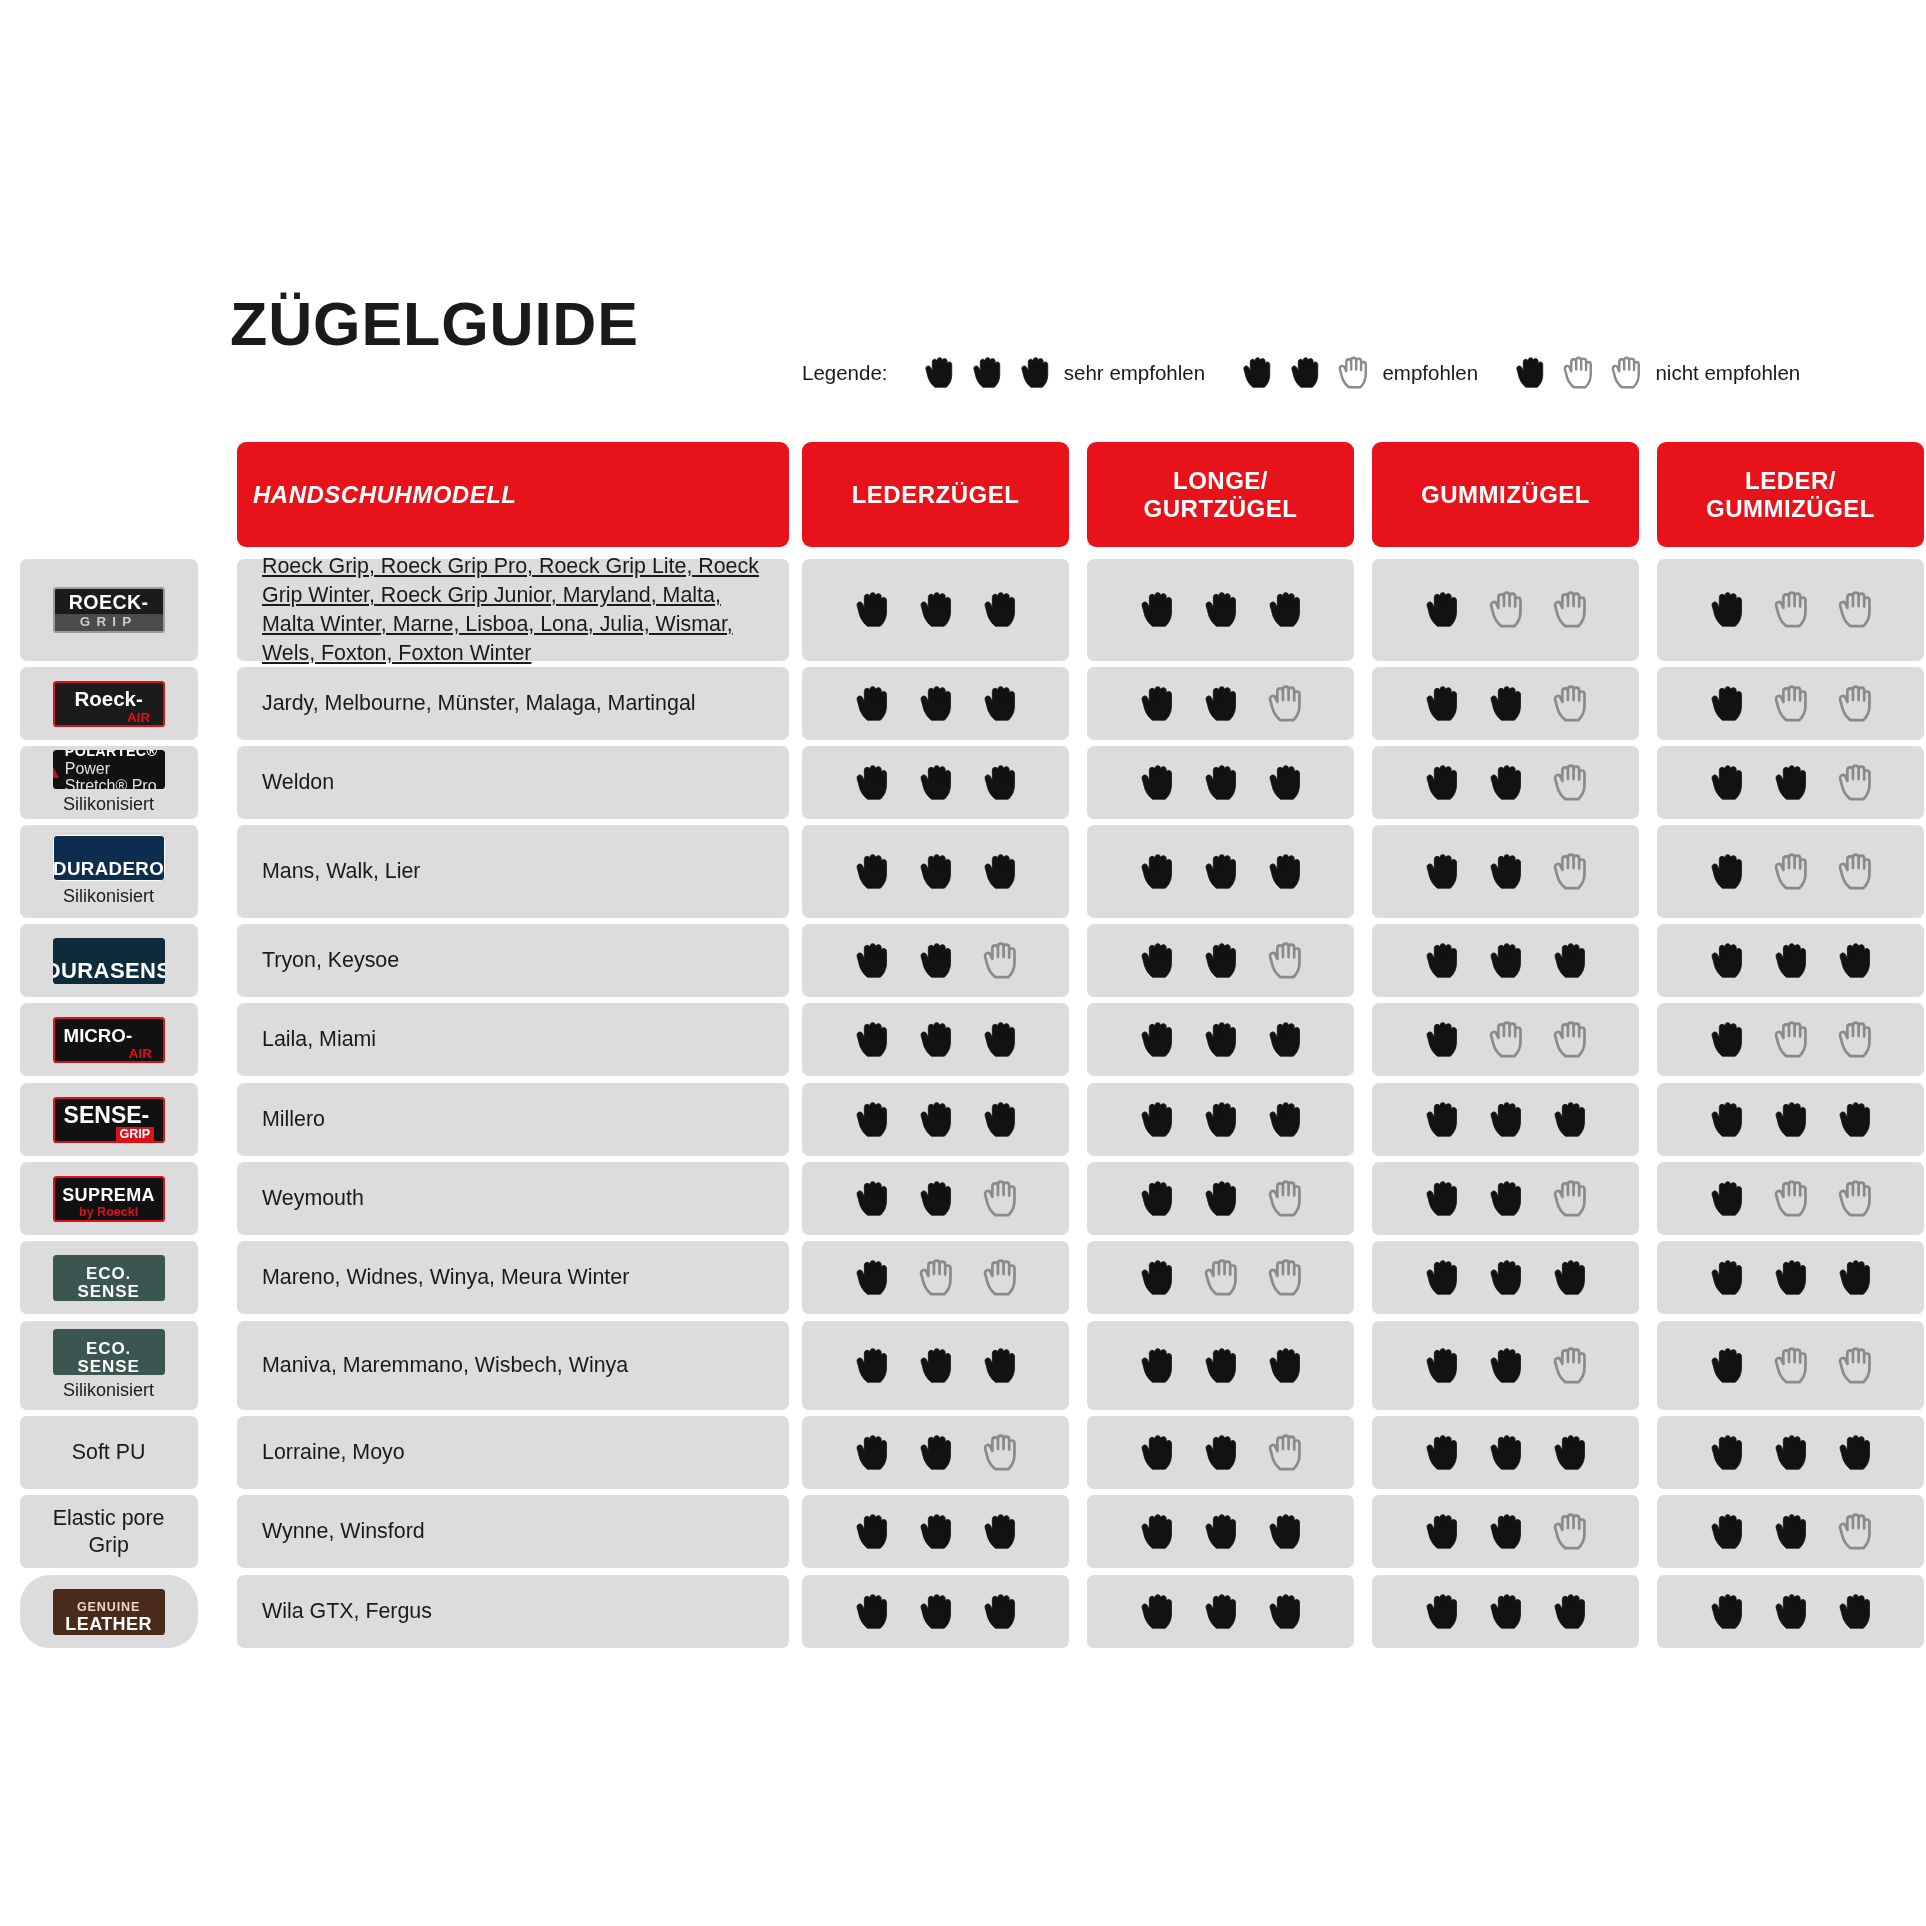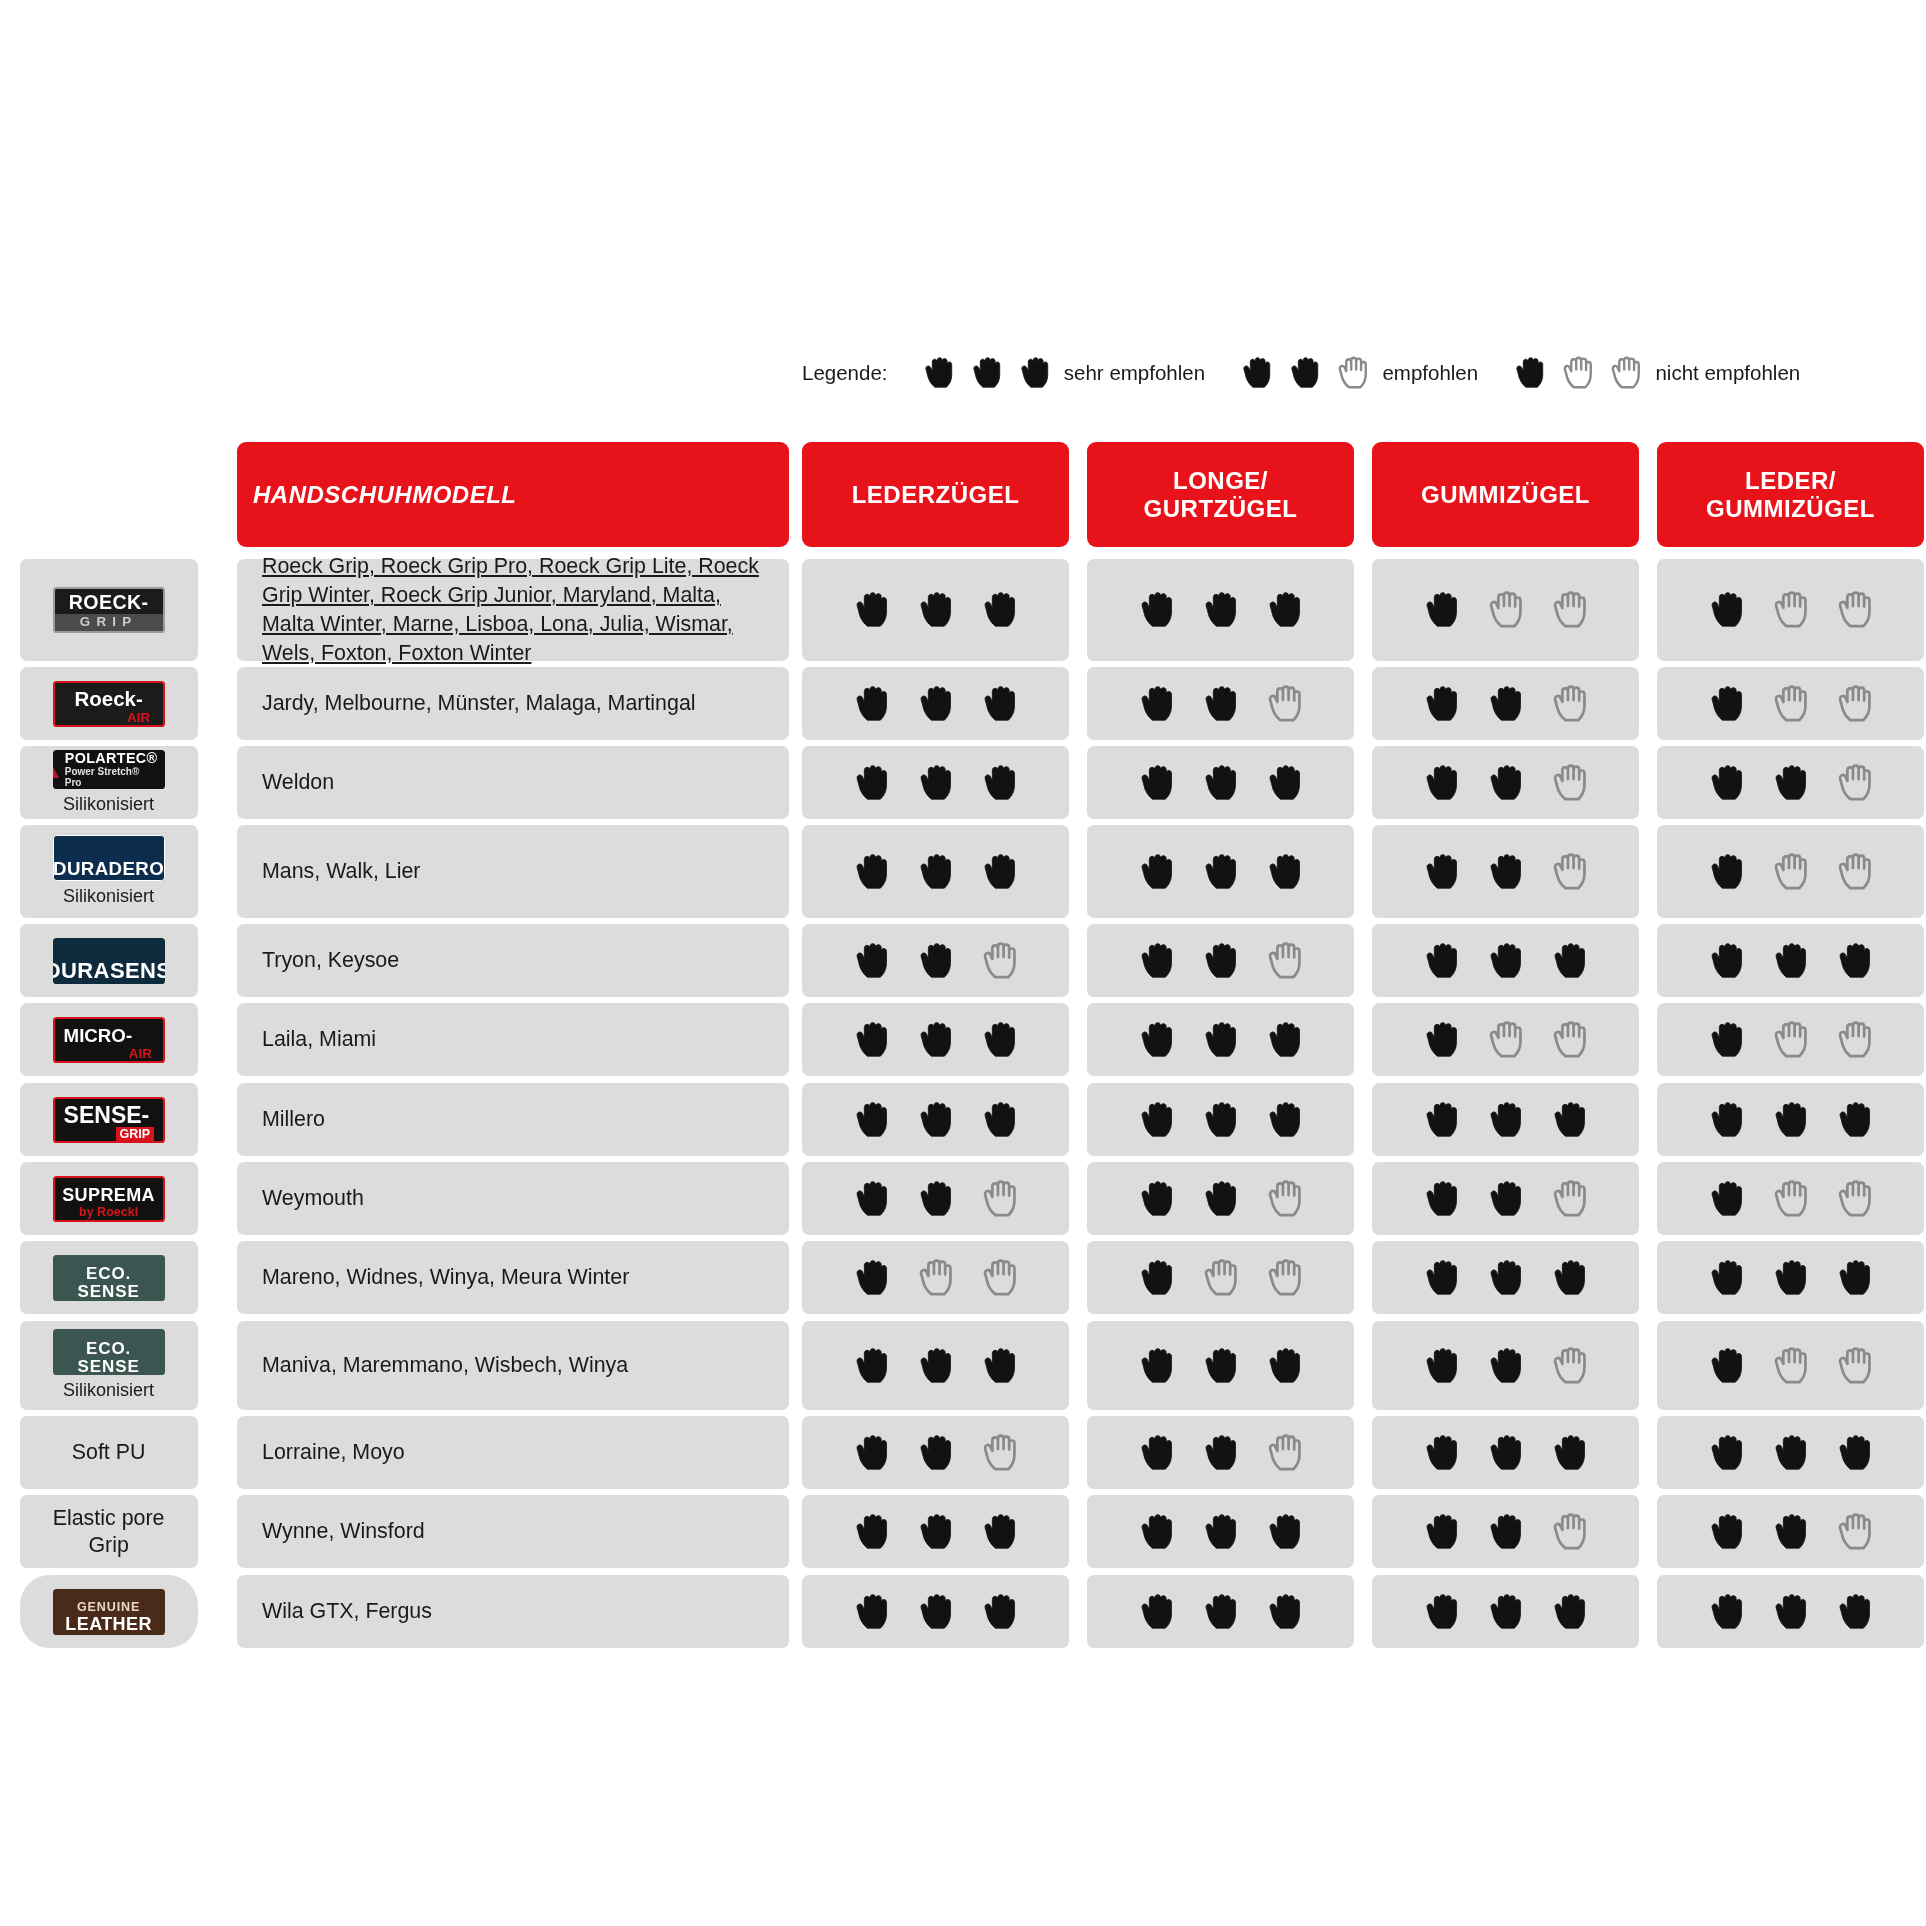--- a/index.html
+++ b/index.html
@@ -137,21 +137,21 @@
   .logo-roeckair .l2 { font-size: 13.4px; font-weight: bold; color: #d9131b; align-self: flex-end; margin-right: 12.5px; }
   .logo-polartec {
     background: #111111; flex-direction: row; gap: 5.3px; padding: 0 7.1px;
   }
   .logo-polartec .tri {
     width: 0; height: 0; border-left: 9.8px solid transparent; border-right: 9.8px solid transparent;
     border-bottom: 17px solid #c8102e;
   }
   .logo-polartec .txt { display: flex; flex-direction: column; align-items: flex-start; }
   .logo-polartec .l1 { font-size: 14.3px; font-weight: bold; color: #ffffff; letter-spacing: 0.4px; line-height: 1.1; }
-  .logo-polartec .l2 { font-size: 10px; color: #e2e2e2; line-height: 1.1; font-weight: bold; }
+  .logo-polartec .l2 { font-size: 16px; color: #e2e2e2; line-height: 1.1; }
   .logo-duradero {
     background: #0d2d4e; border: 1.8px solid #ffffff;
   }
   .logo-duradero .l1 { font-size: 18.7px; font-weight: bold; color: #ffffff; letter-spacing: 0.4px; }
   .logo-durasense {
     background: #0e2a3d;
   }
   .logo-durasense .l1 { font-size: 22px; font-weight: bold; color: #ffffff; letter-spacing: 0.4px; margin-left: 14px; }
   .logo-microair {
     background: #111111; border: 2.7px solid #d9131b;
@@ -226,20 +226,21 @@
     gap: 30px;
     box-sizing: border-box;
   }
   .rate-cell .hand { width: 34px; height: 40px; }
 </style>
 </head>
 <body>
 
 <div class="page">
 
+  <div class="title">ZÜGELGUIDE</div>
 
   <div class="legend">
     <div class="legend-label">Legende:</div>
     <div class="legend-group">
       <div class="legend-hands">
           <span class="hand">
             <svg viewBox="0 0 40 42" xmlns="http://www.w3.org/2000/svg">
               <path d="M14.5 40 C9 35.5 6 30 4.8 24.5 C4 20.8 3.2 18.6 2.6 16.4 C1.9 13.8 3.2 11.9 5.2 11.6 C7 11.3 8.4 12.4 9.2 14.4 L11 18.6 L11 6.2 C11 4 12.4 2.6 14.3 2.6 C16.2 2.6 17.6 4 17.6 6.2 L17.6 16.4 L17.6 4.2 C17.6 2 19 0.6 20.9 0.6 C22.8 0.6 24.2 2 24.2 4.2 L24.2 16.4 L24.2 5.4 C24.2 3.2 25.6 1.8 27.5 1.8 C29.4 1.8 30.8 3.2 30.8 5.4 L30.8 17 L30.8 9.6 C30.8 7.6 32.1 6.3 33.9 6.3 C35.7 6.3 37 7.6 37 9.6 L37 23 C37 31.5 33.6 36.4 29.8 40 Z" fill="#121212" stroke="#121212" stroke-width="1" stroke-linejoin="round"></path>
             </svg>
           </span>

